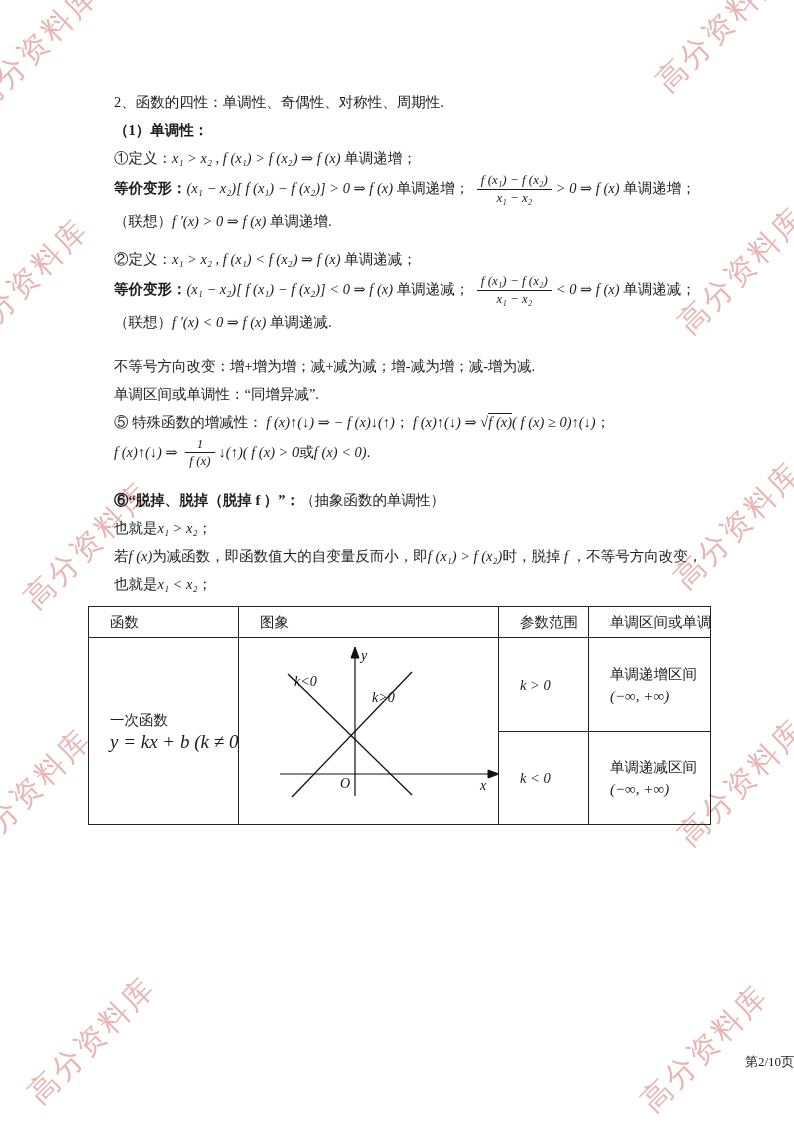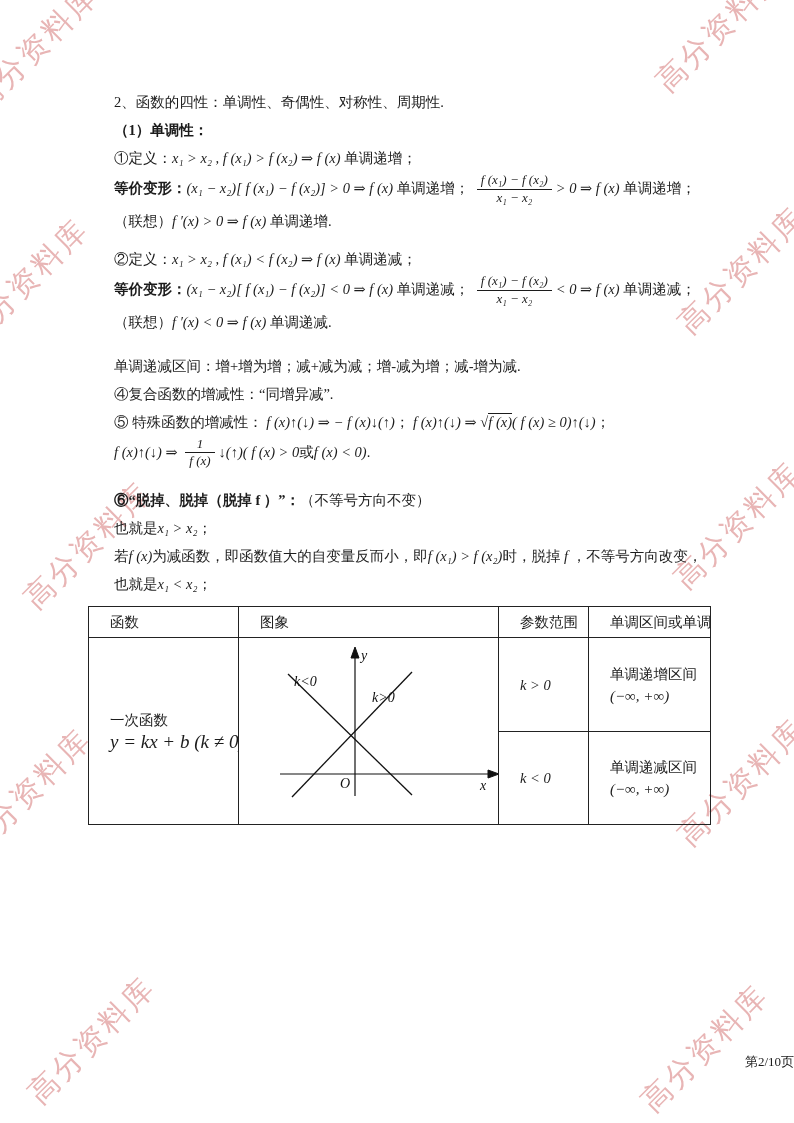--- a/index.html
+++ b/index.html
@@ -83,26 +83,26 @@
     <div class="line"><span class="b">（1）单调性：</span></div>
 
     <div class="line"><span class="t">①定义：</span><span class="m">x₁ &gt; x₂ , f (x₁) &gt; f (x₂) ⇒ f (x)</span><span class="t"> 单调递增；</span></div>
     <div class="line"><span class="b">等价变形：</span><span class="m">(x₁ − x₂)[ f (x₁) − f (x₂)] &gt; 0 ⇒ f (x)</span><span class="t"> 单调递增； </span><span class="frac"><span class="num">f (x₁) − f (x₂)</span><span class="den">x₁ − x₂</span></span><span class="m">&gt; 0 ⇒ f (x)</span><span class="t"> 单调递增；</span></div>
     <div class="line"><span class="t">（联想）</span><span class="m">f ′(x) &gt; 0 ⇒ f (x)</span><span class="t"> 单调递增.</span></div>
 
     <div class="line mt10"><span class="t">②定义：</span><span class="m">x₁ &gt; x₂ , f (x₁) &lt; f (x₂) ⇒ f (x)</span><span class="t"> 单调递减；</span></div>
     <div class="line"><span class="b">等价变形：</span><span class="m">(x₁ − x₂)[ f (x₁) − f (x₂)] &lt; 0 ⇒ f (x)</span><span class="t"> 单调递减； </span><span class="frac"><span class="num">f (x₁) − f (x₂)</span><span class="den">x₁ − x₂</span></span><span class="m">&lt; 0 ⇒ f (x)</span><span class="t"> 单调递减；</span></div>
     <div class="line"><span class="t">（联想）</span><span class="m">f ′(x) &lt; 0 ⇒ f (x)</span><span class="t"> 单调递减.</span></div>
 
-    <div class="line mt16"><span class="t">单调递减区间：增+增为增；减+减为减；增-减为增；减-增为减.</span></div>
-    <div class="line"><span class="t">④复合函数的增减性：“同增异减”.</span></div>
+    <div class="line mt16"><span class="t">不等号方向改变：增+增为增；减+减为减；增-减为增；减-增为减.</span></div>
+    <div class="line"><span class="t">单调区间或单调性：“同增异减”.</span></div>
     <div class="line"><span class="t">⑤ 特殊函数的增减性： </span><span class="m">f (x)↑(↓) ⇒ − f (x)↓(↑)</span><span class="t">；  </span><span class="m">f (x)↑(↓) ⇒ </span><span class="m">√<span class="sqrt">f (x)</span></span><span class="m">( f (x) ≥ 0)↑(↓)</span><span class="t">；</span></div>
     <div class="line"><span class="m">f (x)↑(↓) ⇒ </span><span class="frac"><span class="num">1</span><span class="den">f (x)</span></span><span class="m">↓(↑)( f (x) &gt; 0</span><span class="t">或</span><span class="m">f (x) &lt; 0)</span><span class="t">.</span></div>
 
-    <div class="line mt16"><span class="b">⑥“脱掉、脱掉（脱掉 f ）”：</span><span class="t">（不等号方向不变）</span></div>
+    <div class="line mt16"><span class="b">⑥“脱掉、脱掉（脱掉 f ）”：</span><span class="t">（抽象函数的单调性）</span></div>
     <div class="line"><span class="t">也就是</span><span class="m">x₁ &gt; x₂</span><span class="t">；</span></div>
     <div class="line"><span class="t">若</span><span class="m">f (x)</span><span class="t">为减函数，即函数值大的自变量反而小，即</span><span class="m">f (x₁) &gt; f (x₂)</span><span class="t">时，脱掉</span><span class="m"> f </span><span class="t">，不等号方向改变，</span></div>
     <div class="line"><span class="t">也就是</span><span class="m">x₁ &lt; x₂</span><span class="t">；</span></div>
 
 
     <table class="fn-table">
       <colgroup>
         <col class="col1">
           <col class="col2">
           <col class="col3">

